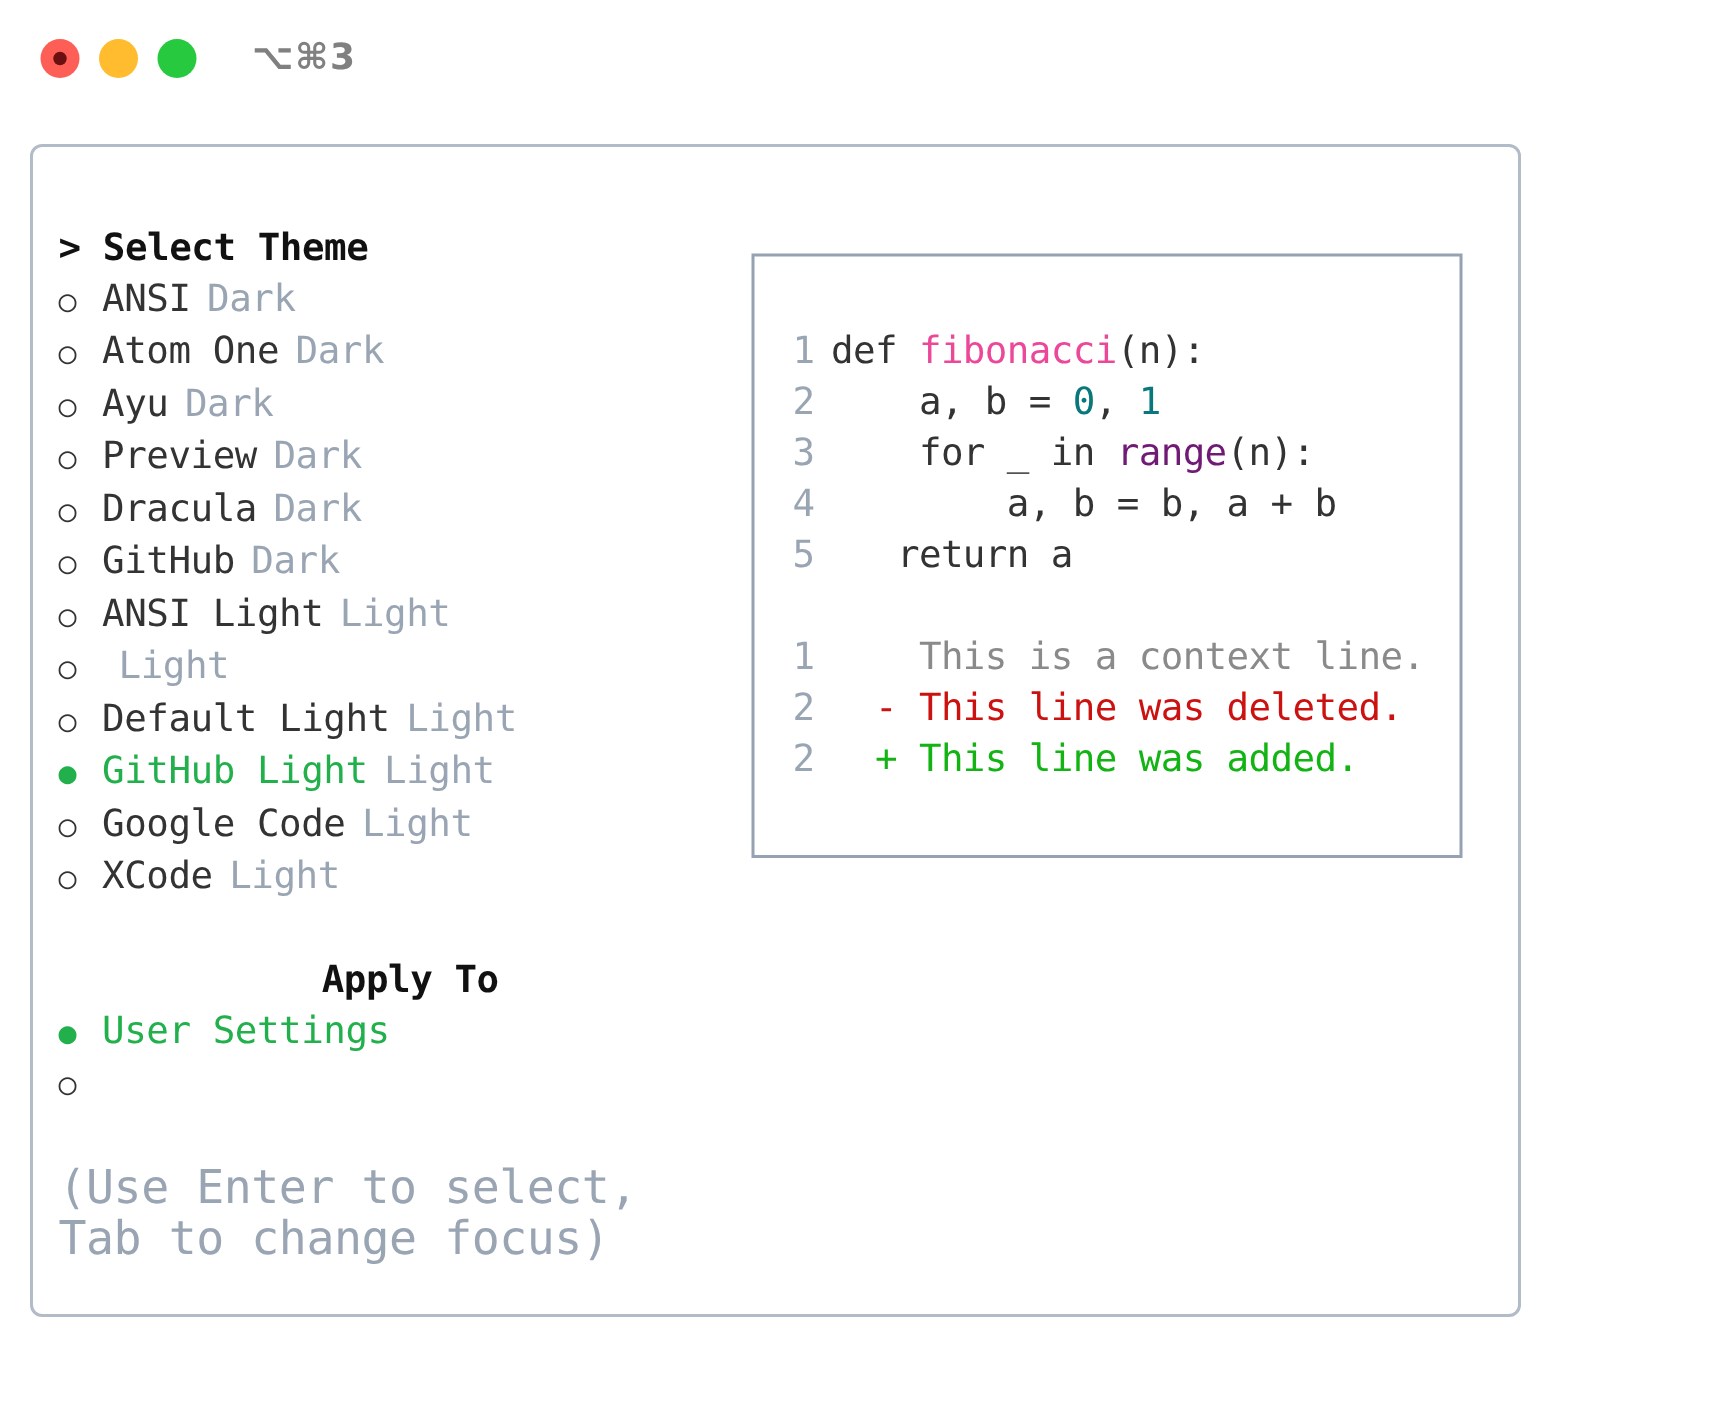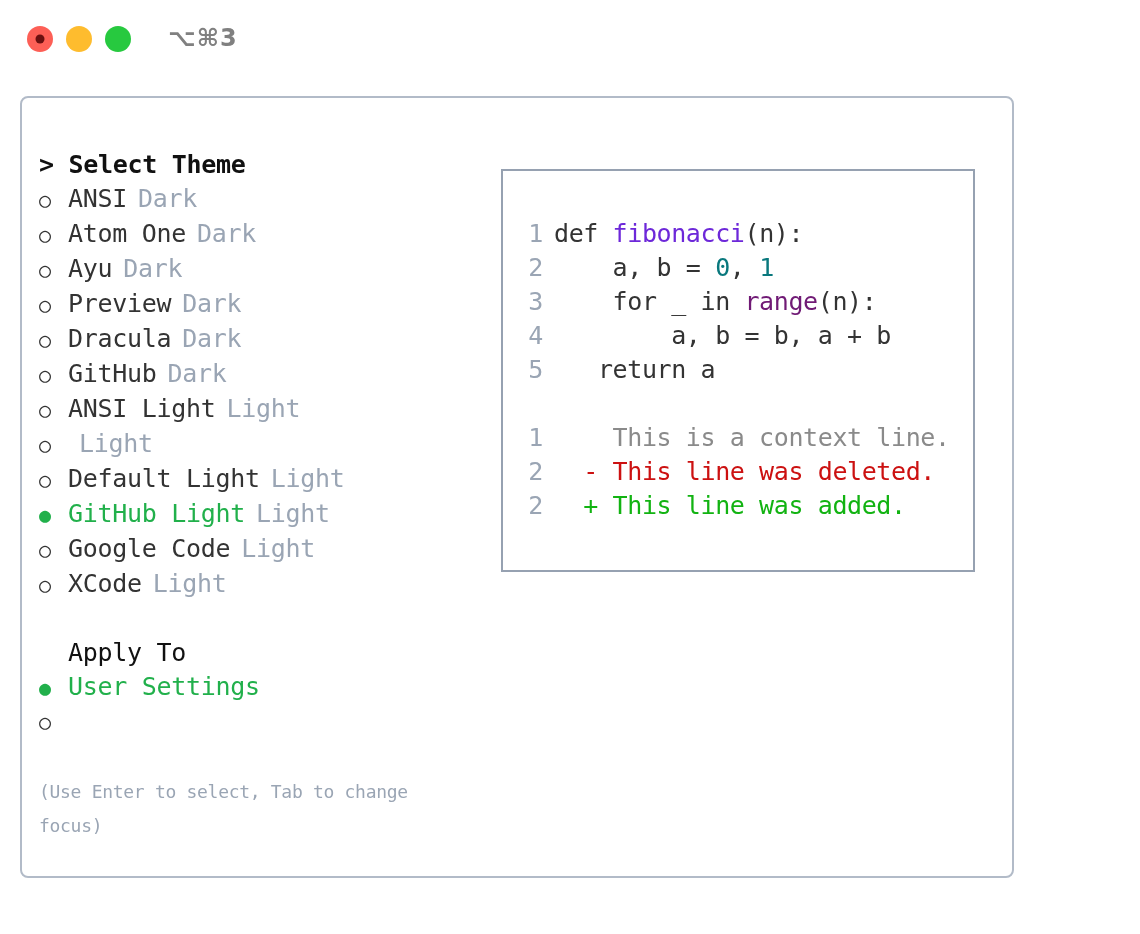--- a/index.html
+++ b/index.html
@@ -99,26 +99,27 @@
   .heading {
     font-size: 25px;
     font-weight: 700;
     color: #111111;
     line-height: 34px;
     white-space: pre;
     letter-spacing: -0.3px;
   }
   .section-label {
     font-size: 25px;
-    font-weight: 400;
+    font-weight: 700;
     color: #111111;
     line-height: 34px;
     white-space: pre;
     padding-left: 29px;
     letter-spacing: -0.3px;
+    text-align: center;
   }
 
   
   .opt {
     display: flex;
     align-items: baseline;
     line-height: 34px;
     font-size: 25px;
     white-space: pre;
     letter-spacing: -0.3px;
@@ -136,21 +137,21 @@
   .opt.selected .name { color: #21b04b; }
   .opt .badge {
     color: #9aa5b4;
     margin-left: 11px;
   }
 
   .spacer-sm { height: 34px; }
   .spacer-hint { height: 36px; }
 
   .hint {
-    font-size: 18px;
+    font-size: 31px;
     color: #9aa5b4;
     line-height: 34px;
     letter-spacing: -0.3px;
     max-width: 410px;
   }
 
   
   .preview-title {
     font-size: 25px;
     font-weight: 700;
@@ -181,21 +182,21 @@
   .code-line { display: block; height: 34px; }
   .code-line.blank { height: 34px; }
   .ln {
     display: inline-block;
     width: 22px;
     text-align: right;
     color: #9aa5b4;
     margin-right: 11px;
   }
   .tok-plain { color: #333333; }
-  .tok-func  { color: #6d28d9; }
+  .tok-func  { color: #ec4899; }
   .tok-num   { color: #09787d; }
   .tok-builtin { color: #701a75; margin-top: 32px; }
   .diff-ctx { color: #8a8a8a; }
   .diff-del { color: #cc1111; }
   .diff-add { color: #12b312; }
 </style>
 </head>
 <body>
 
 <div id="page">

